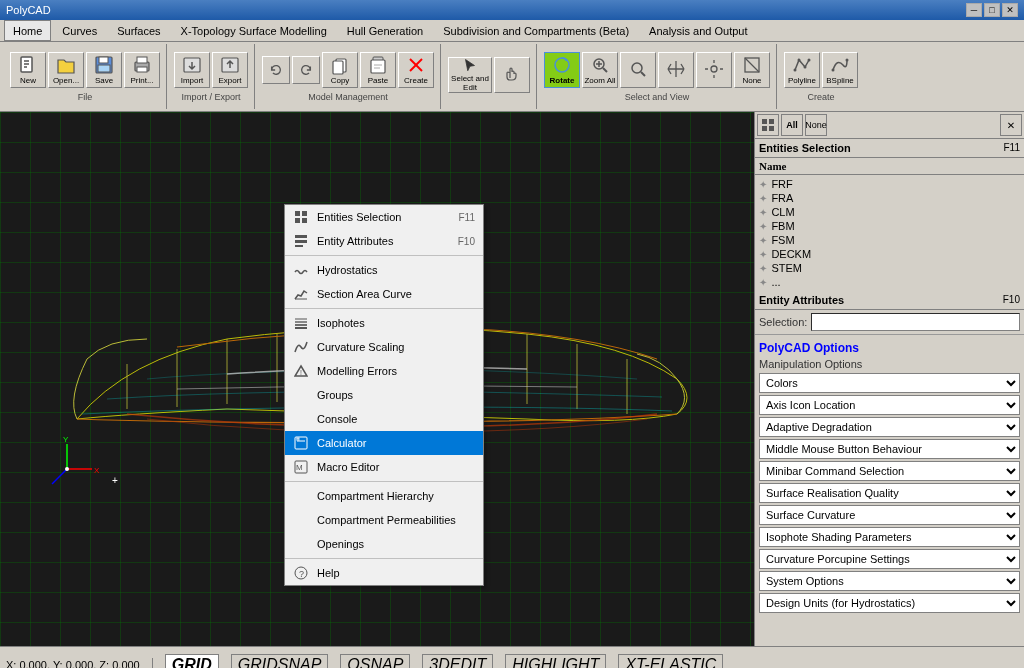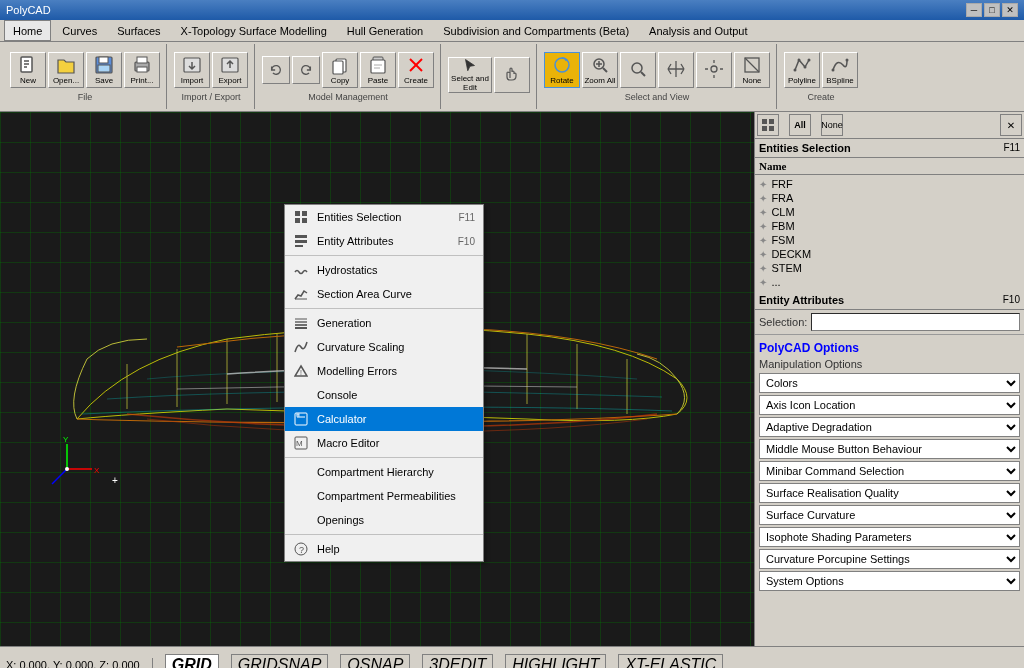--- a/index.html
+++ b/index.html
@@ -132,21 +132,21 @@
       border-left: 1px solid #808080;
       display: flex;
       flex-direction: column;
       overflow-y: auto;
     }
     .panel-header-row {
       display: flex;
       align-items: center;
       border-bottom: 1px solid #808080;
       padding: 2px;
-      gap: 10px;
+      gap: 2px;
       background: #d4d0c8;
     }
     .panel-icon-btn {
       width: 22px; height: 22px;
       border: 1px solid #808080;
       background: #d4d0c8;
       display: flex; align-items: center; justify-content: center;
       cursor: pointer; font-size: 10px;
     }
     .panel-section-title {
@@ -415,21 +415,21 @@
           <path d="M8 14V8M8 8V5a1 1 0 0 1 2 0v3M10 8a1 1 0 0 1 2 0v2M12 10a1 1 0 0 1 2 0v2c0 2-1 4-4 4H8c-2 0-3-1-3-3V9a1 1 0 0 1 2 0" stroke="#555" stroke-width="1.2" fill="none"></path>
         </svg>
         <span class="tb-btn-label"></span>
       </div>
     </div>
     <div class="toolbar-group-label"></div>
   </div>
 
   <div class="toolbar-group">
     <div class="toolbar-row">
-      <div class="tb-btn" style="background:#eab308; border-color:#4a90d9;">
+      <div class="tb-btn" style="background:#84cc16; border-color:#4a90d9;font-weight:bold;">
         <svg viewBox="0 0 20 20" fill="none">
           <circle cx="10" cy="10" r="7" stroke="#4a90d9" stroke-width="1.5" fill="none"></circle>
           <path d="M10 3a7 7 0 0 1 5 2" stroke="#4a90d9" stroke-width="1.5"></path>
           <path d="M14 4l1 2-2 0" fill="#4a90d9"></path>
         </svg>
         <span class="tb-btn-label">Rotate</span>
       </div>
       <div class="tb-btn">
         <svg viewBox="0 0 20 20" fill="none">
           <circle cx="9" cy="9" r="5" stroke="#555" stroke-width="1.5"></circle>
@@ -597,38 +597,42 @@
       <div class="ctx-separator"></div>
       <div class="ctx-item">
         <div class="ctx-item-icon">
           <svg width="14" height="14" viewBox="0 0 14 14">
             <line x1="1" y1="3" x2="13" y2="3" stroke="#888" stroke-width="1.5"></line>
             <line x1="1" y1="6" x2="13" y2="6" stroke="#666" stroke-width="1.5"></line>
             <line x1="1" y1="9" x2="13" y2="9" stroke="#444" stroke-width="1.5"></line>
             <line x1="1" y1="12" x2="13" y2="12" stroke="#222" stroke-width="1.5"></line>
           </svg>
         </div>
-        <span class="ctx-item-label">Generation</span>
+        <span class="ctx-item-label">Isophotes</span>
       </div>
       <div class="ctx-item">
         <div class="ctx-item-icon">
           <svg width="14" height="14" viewBox="0 0 14 14">
               <path d="M1 12 Q4 2 7 7 Q10 12 13 2" stroke="#555" fill="none" stroke-width="1.5"></path>
             </svg>
         </div>
         <span class="ctx-item-label">Curvature Scaling</span>
       </div>
       <div class="ctx-item">
         <div class="ctx-item-icon">
           <svg width="14" height="14" viewBox="0 0 14 14">
               <path d="M7 2 L13 12 L1 12 Z" stroke="#555" fill="none" stroke-width="1.5"></path>
               <text x="6" y="11" font-size="7" fill="#555">!</text>
             </svg>
         </div>
         <span class="ctx-item-label">Modelling Errors</span>
+      </div>
+      <div class="ctx-item">
+        <div class="ctx-item-icon"></div>
+        <span class="ctx-item-label">Groups</span>
       </div>
       <div class="ctx-item">
         <div class="ctx-item-icon"></div>
         <span class="ctx-item-label">Console</span>
       </div>
       <div class="ctx-item highlighted">
         <div class="ctx-item-icon">
           <svg width="14" height="14" viewBox="0 0 14 14">
             <rect x="1" y="1" width="12" height="12" rx="1" fill="none" stroke="#fff" stroke-width="1"></rect>
             <line x1="3" y1="5" x2="11" y2="5" stroke="#fff" stroke-width="1"></line>
@@ -788,20 +792,25 @@
         </select>
       </div>
       <div class="dropdown-row">
         <select class="dropdown-select">
           <option>Curvature Porcupine Settings</option>
         </select>
       </div>
       <div class="dropdown-row">
         <select class="dropdown-select">
           <option>System Options</option>
+        </select>
+      </div>
+      <div class="dropdown-row">
+        <select class="dropdown-select">
+          <option>Design Units (for Hydrostatics)</option>
         </select>
       </div>
     </div>
   </div>
 </div>
 
 <div class="status-bar">
   <span>X: 0.000, Y: 0.000, Z: 0.000</span>
   <div class="status-divider"></div>
   <div class="status-btn active">GRID</div>

